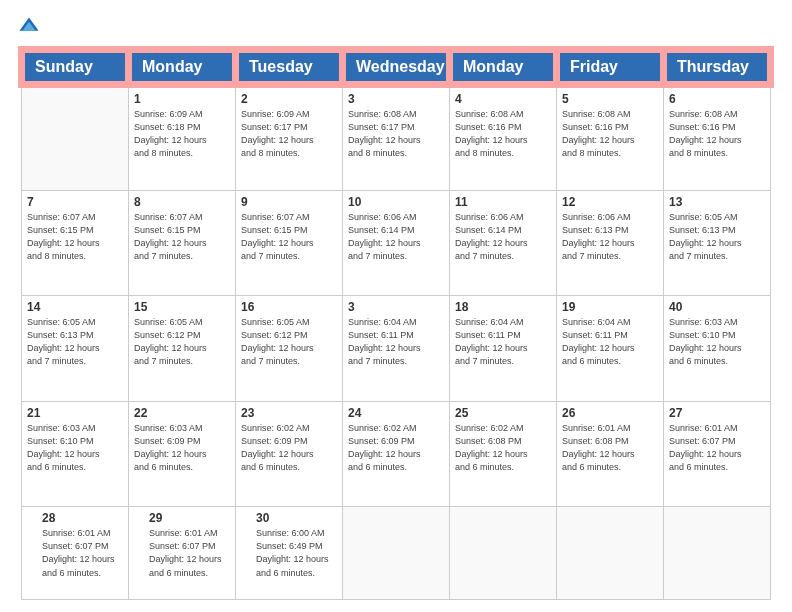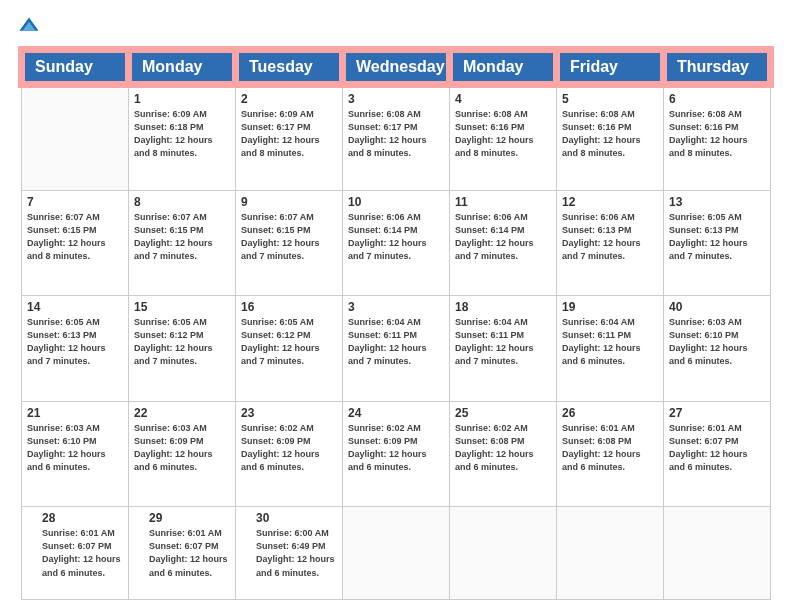--- a/index.html
+++ b/index.html
@@ -80,21 +80,20 @@
       font-size: 12px;
       font-weight: bold;
       color: #333;
       display: block;
       margin-bottom: 2px;
     }
     .day-info {
       font-size: 9px;
       color: #444;
       line-height: 1.45;
-      font-weight: bold;
     }
     .empty-cell {
       background: #f9f9f9;
     }
     .last-row td {
       height: 76px;
       padding-left: 20px;
     }
   </style>
 </head>

